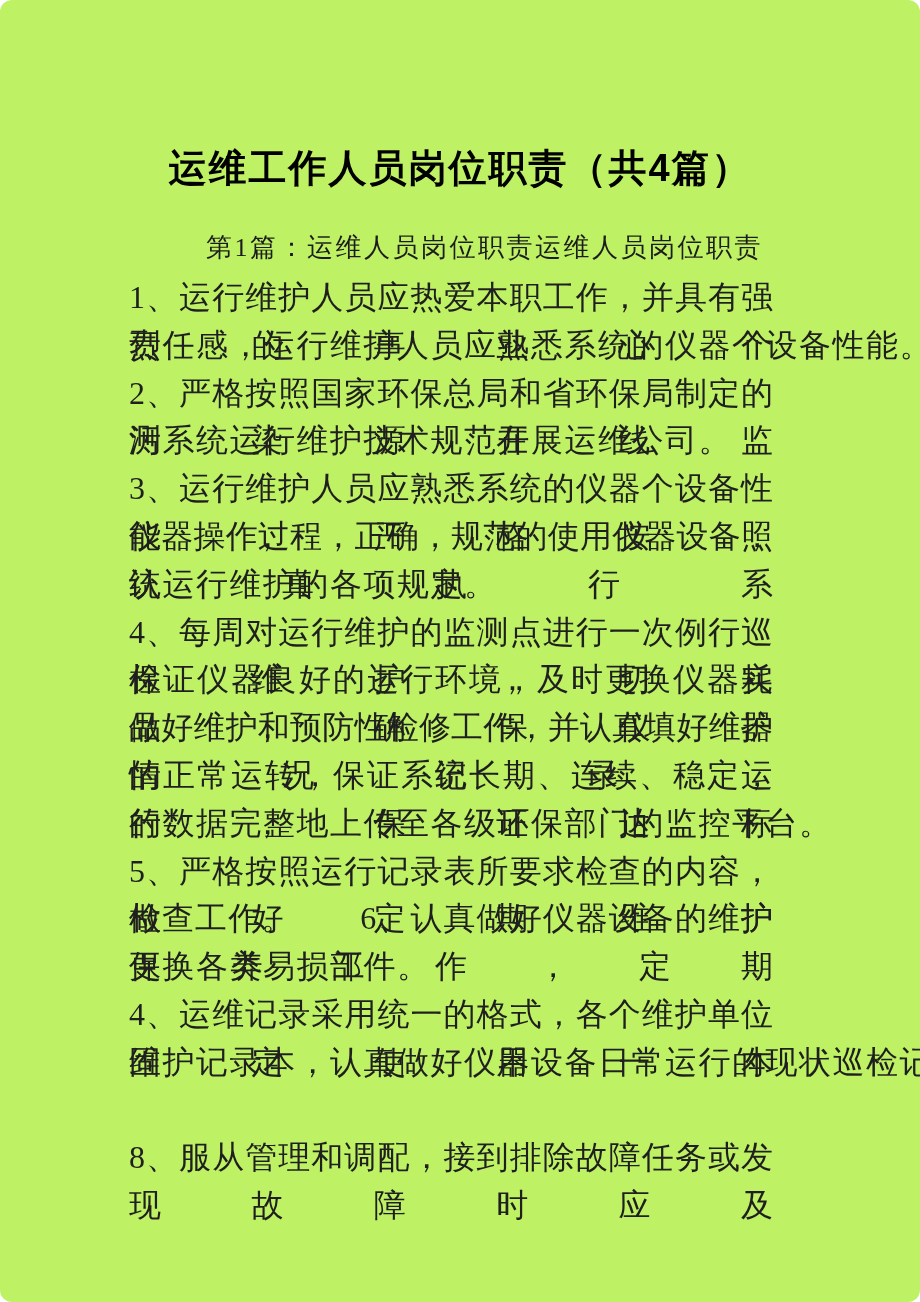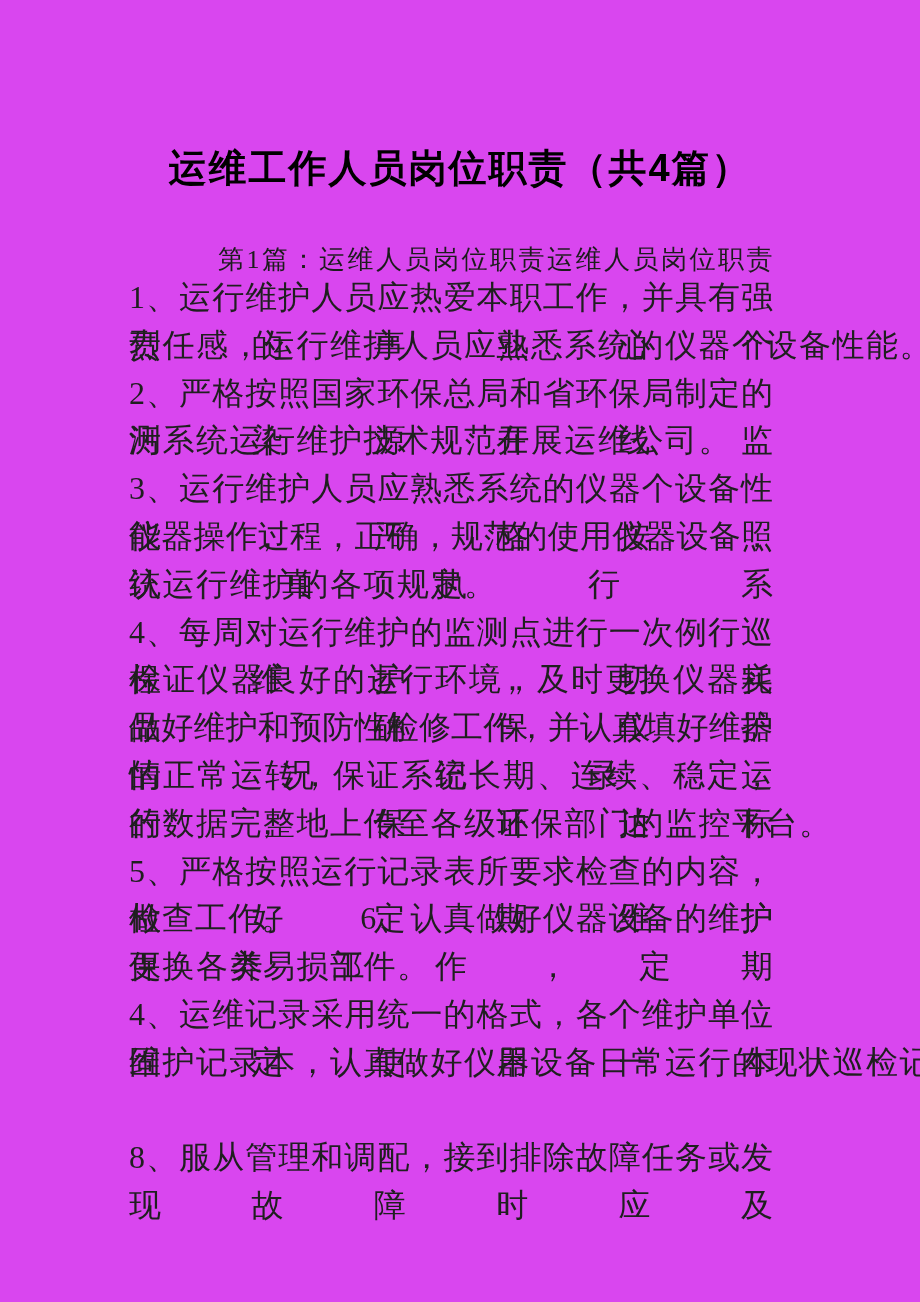--- a/index.html
+++ b/index.html
@@ -10,42 +10,43 @@
   body {
     width: 920px;
     height: 1302px;
     position: relative;
     overflow: hidden;
     font-family: "Liberation Serif", "DejaVu Serif", serif;
   }
   .page {
     position: absolute;
     inset: 0;
-    background: #d946ef;
+    background: #bef264;
+    border-radius: 12px;
   }
   .doc-title {
     position: absolute;
     top: 140px;
     left: 60px;
     width: 800px;
     margin: 0;
     text-align: center;
     font-family: "Liberation Sans", "DejaVu Sans", sans-serif;
     font-weight: 700;
     font-size: 38px;
     line-height: 56px;
     letter-spacing: 2px;
     color: #000000;
     white-space: nowrap;
   }
   .doc-subtitle {
     position: absolute;
     top: 224px;
     left: 206px;
-    margin: 12px;
+    margin: 0;
     font-size: 26px;
     line-height: 48px;
     letter-spacing: 2.5px;
     color: #1c1c1c;
     white-space: nowrap;
   }
   .doc-body {
     position: absolute;
     top: 274px;
     left: 129px;

